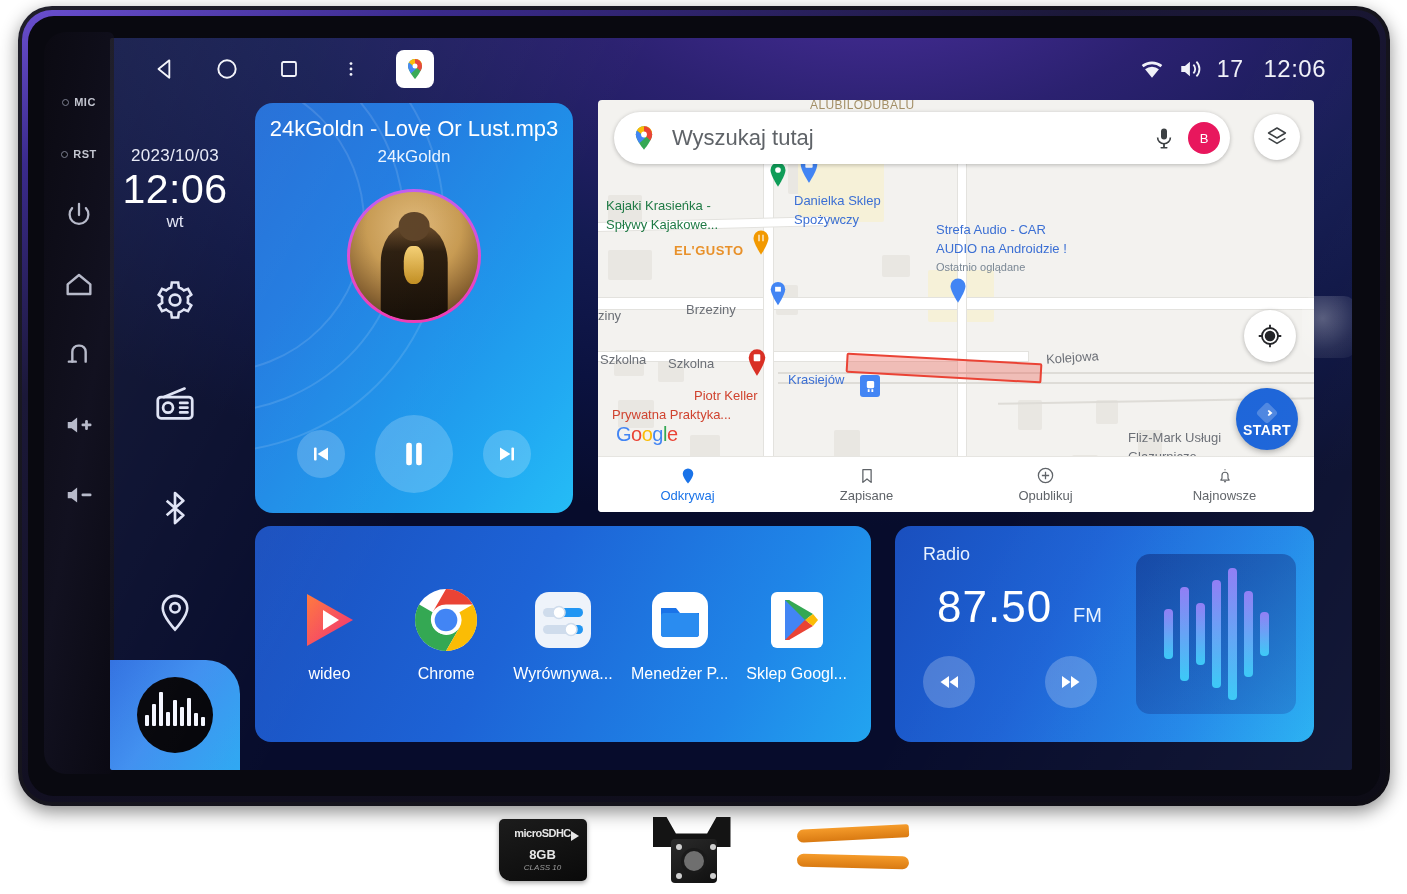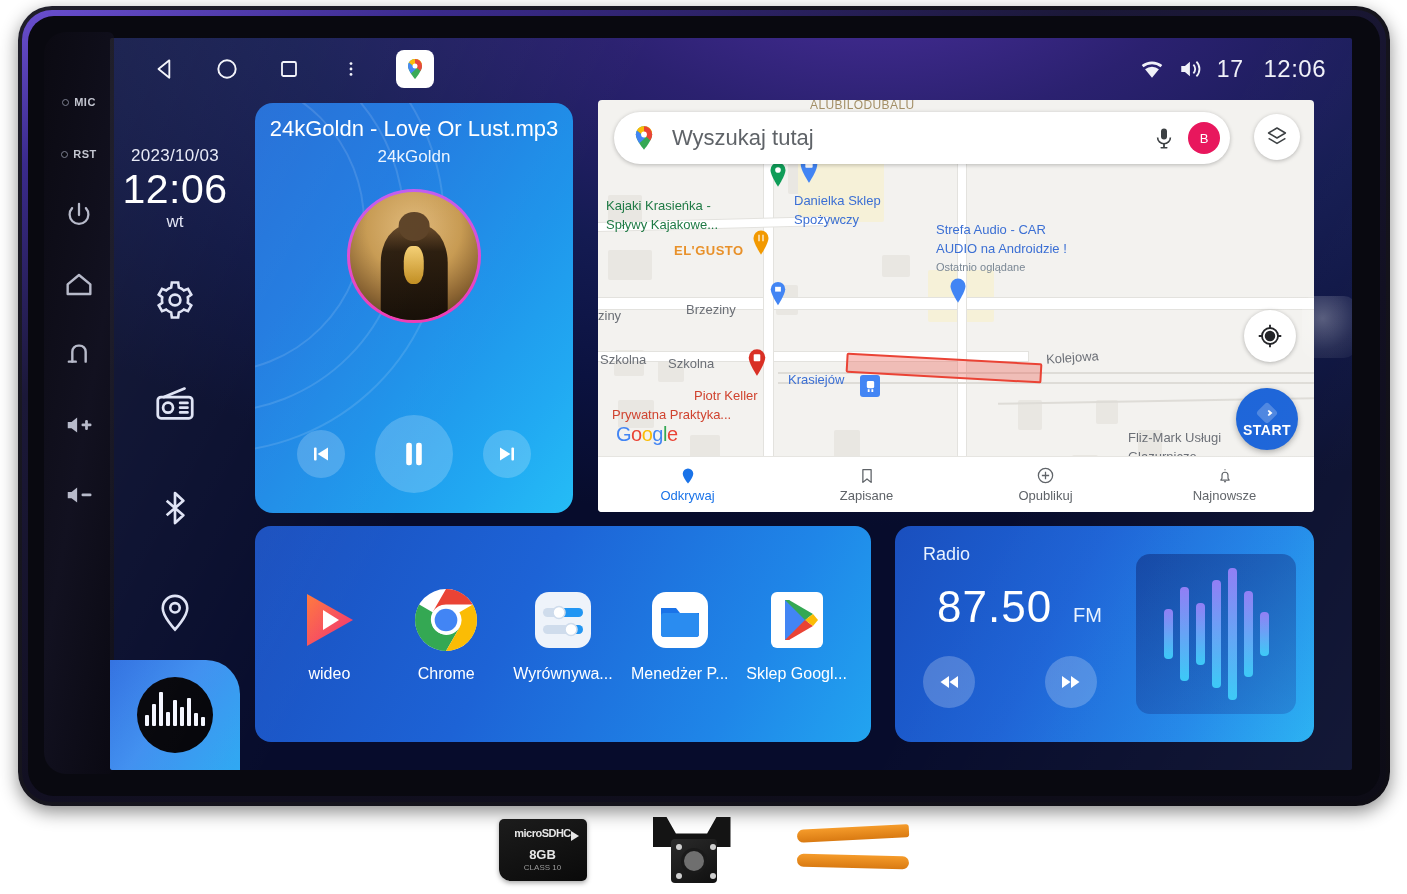--- a/index.html
+++ b/index.html
@@ -390,21 +390,21 @@
   #sdcard {
     width: 88px; height: 62px; border-radius: 5px 5px 5px 12px;
     background: linear-gradient(160deg,#1c1c1c,#0a0a0a);
     position:relative;
     display:flex; flex-direction:column; align-items:center; justify-content:center;
     color:#e6e6e6;
     box-shadow: 0 2px 5px rgba(0,0,0,.35);
   }
   #sdcard .mark { font-size:11px; font-weight:bold; letter-spacing:-.5px; line-height:1; }
   #sdcard .cap  { font-size:13px; font-weight:bold; margin-top:8px; }
-  #sdcard .cls  { font-size:8px; color:#9b9b9b; margin-top:1px; }
+  #sdcard .cls  { font-size:8px; color:#9b9b9b; margin-top:1px;font-style:italic; }
   #sdcard::after {
     content:""; position:absolute; right:8px; top:12px;
     width:0;height:0;border-left:8px solid #e6e6e6;
     border-top:5px solid transparent;border-bottom:5px solid transparent;
   }
   #camera { width: 86px; height: 66px; position:relative; }
   #camera .brk {
     position:absolute; left:4px; top:0; width:78px; height:30px;
     background:#141414; clip-path: polygon(0 0,18% 0,30% 55%,70% 55%,82% 0,100% 0,100% 100%,0 100%);
   }

